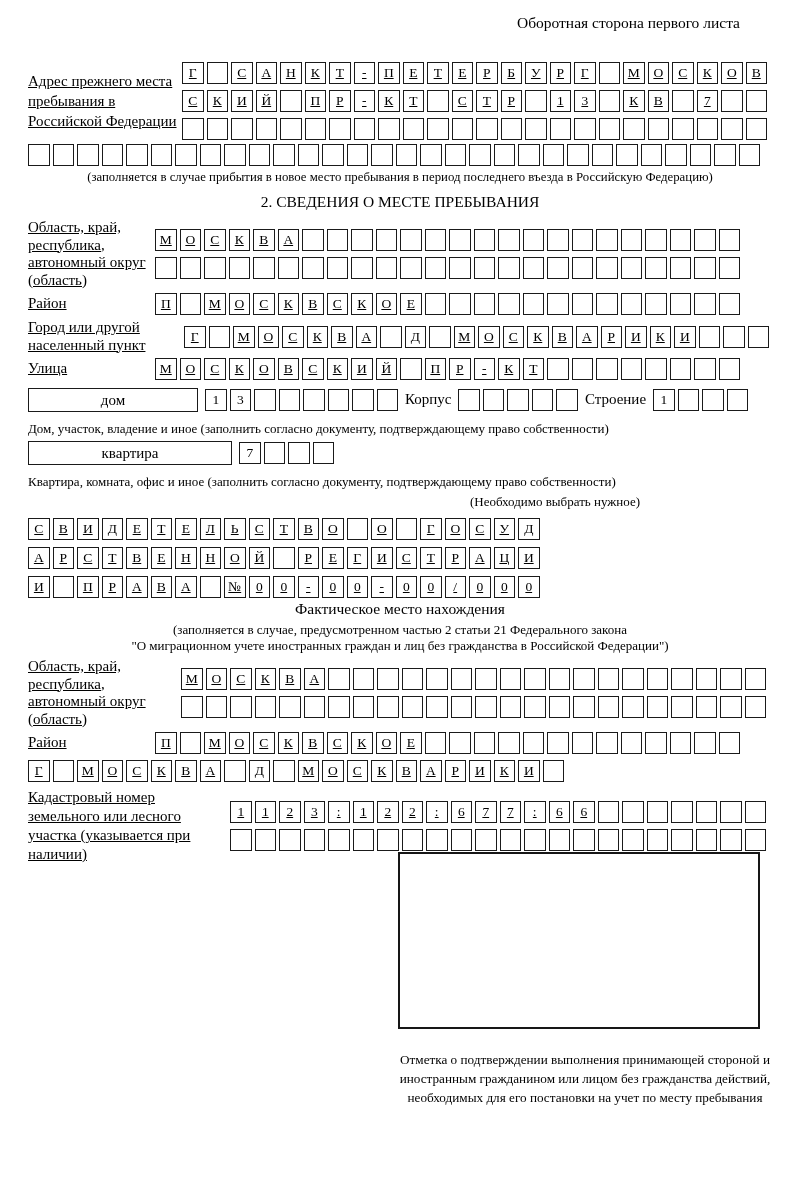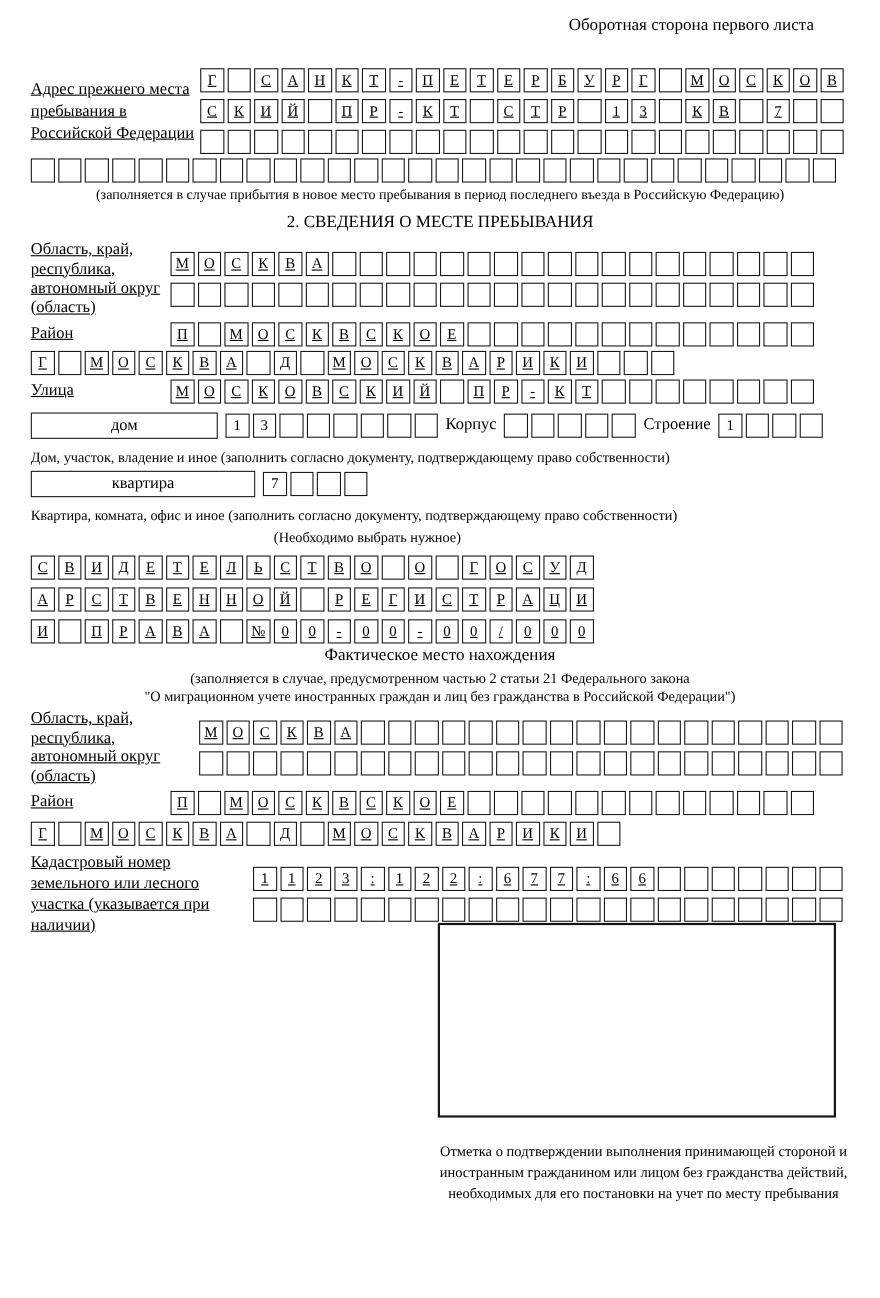--- a/index.html
+++ b/index.html
@@ -25,21 +25,21 @@
   .cells{display:flex;gap:3px;}
   .cell{
     width:21.5px;height:22px;box-sizing:border-box;
     border:1.8px solid #1a1a1a;background:#fff;
     display:flex;align-items:center;justify-content:center;
     font-size:13.5px;line-height:1;flex-shrink:0;
   }
   .cb .cell{width:24px;height:27px;font-size:15px;}
   .rowfull{margin-top:4px;}
   .note{font-size:12.8px;text-align:center;width:744px;margin-top:4px;}
-  .note-mid{font-size:13px;text-align:center;width:612px;margin-top:4px;}
+  .note-mid{font-size:13px;text-align:right;width:612px;margin-top:4px;}
   .note-left{font-size:13px;margin-top:9px;}
   .sect-title{width:744px;text-align:center;font-weight:normal;font-size:15.5px;margin-top:8px;margin-bottom:8px;}
   .widebox{
     height:24px;box-sizing:border-box;border:1.8px solid #1a1a1a;
     display:flex;align-items:center;justify-content:center;
     font-size:15px;flex-shrink:0;
   }
   .wb-dom{width:170px;} .wb-kv{width:204px;}
   .houserow{display:flex;align-items:center;gap:7px;margin-top:8px;}
   .stayrow{display:flex;align-items:center;gap:10px;margin-top:9px;}
@@ -264,20 +264,21 @@
         <div class="cell"></div>
         <div class="cell"></div>
         <div class="cell"></div>
         <div class="cell"></div>
         <div class="cell"></div>
         <div class="cell"></div>
       </div>
   </div>
 
   <div class="form-row mt4">
+    <div class="lbl w156">Город или другой населенный пункт</div>
     <div class="cells">
         <div class="cell">Г</div>
         <div class="cell"></div>
         <div class="cell">М</div>
         <div class="cell">О</div>
         <div class="cell">С</div>
         <div class="cell">К</div>
         <div class="cell">В</div>
         <div class="cell">А</div>
         <div class="cell"></div>

